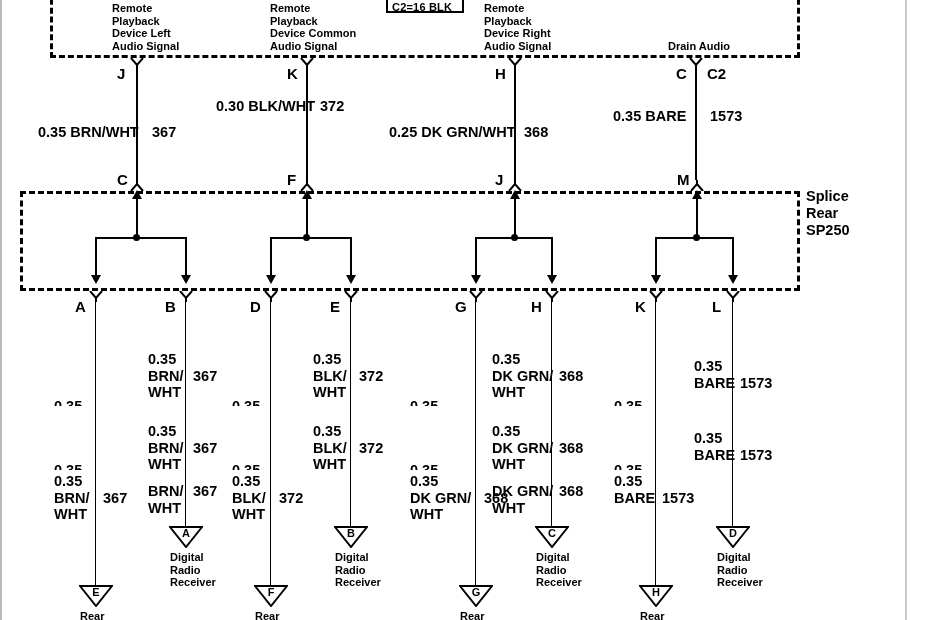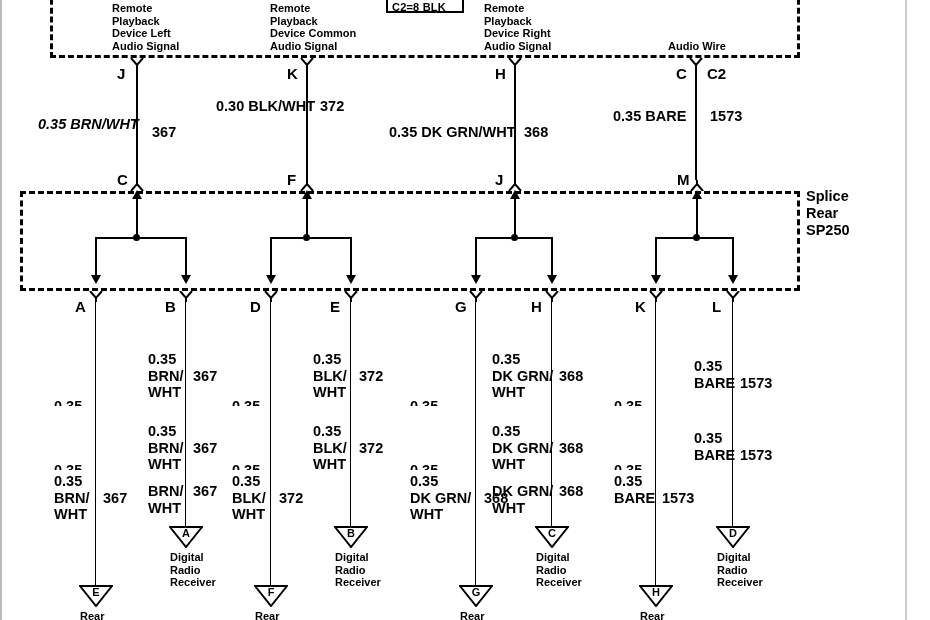--- a/index.html
+++ b/index.html
@@ -72,36 +72,36 @@
 
   <div class="edge-rule left"></div>
   <div class="edge-rule right"></div>
 
   <div class="dash-box dash-left" style="left:50px;  top:-10px; width:3px;  height:68px;"></div>
   <div class="dash-box dash-right" style="left:797px; top:-10px; width:3px;  height:68px;"></div>
   <div class="dash-box dash-bottom" style="left:50px;  top:-10px; width:750px;height:68px;"></div>
 
   <div class="id-box" style="left:386px; top:-14px; width:78px; height:27px;">
     <div>C1=24 GRN</div>
-    <div>C2=8 BLK</div>
+    <div>C2=16 BLK</div>
   </div>
 
   <div class="tlabel" style="left:112px; top:2px;">Remote
 Playback
 Device Left
 Audio Signal</div>
   <div class="tlabel" style="left:270px; top:2px;">Remote
 Playback
 Device Common
 Audio Signal</div>
   <div class="tlabel" style="left:484px; top:2px;">Remote
 Playback
 Device Right
 Audio Signal</div>
-  <div class="tlabel" style="left:668px; top:40px;">Audio Wire</div>
+  <div class="tlabel" style="left:668px; top:40px;">Drain Audio</div>
 
   <div class="term" style="left:130px; top:58px;">
     <svg width="14" height="11" viewBox="0 0 14 11">
         <path d="M1 0 L7 7 L13 0" stroke="#000" stroke-width="2" fill="none"></path>
         <path d="M7 6 L7 11" stroke="#000" stroke-width="2"></path>
       </svg>
   </div>
   <div class="pin" style="left:117px; top:66px;">J</div>
   <div class="wire" style="left:136px; top:68px; height:112px;"></div>
 
@@ -126,27 +126,27 @@
   <div class="term" style="left:689px; top:58px;">
     <svg width="14" height="11" viewBox="0 0 14 11">
         <path d="M1 0 L7 7 L13 0" stroke="#000" stroke-width="2" fill="none"></path>
         <path d="M7 6 L7 11" stroke="#000" stroke-width="2"></path>
       </svg>
   </div>
   <div class="pin" style="left:676px; top:66px;">C</div>
   <div class="pin" style="left:707px; top:66px;">C2</div>
   <div class="wire" style="left:695px; top:68px; height:112px;"></div>
 
-  <div class="wirelab" style="left:38px;  top:116px;font-style:italic;">0.35 BRN/WHT</div>
+  <div class="wirelab" style="left:38px;  top:124px;">0.35 BRN/WHT</div>
   <div class="wirenum" style="left:152px; top:124px;">367</div>
 
   <div class="wirelab" style="left:216px; top:98px;">0.30 BLK/WHT</div>
   <div class="wirenum" style="left:320px; top:98px;">372</div>
 
-  <div class="wirelab" style="left:389px; top:124px;">0.35 DK GRN/WHT</div>
+  <div class="wirelab" style="left:389px; top:124px;">0.25 DK GRN/WHT</div>
   <div class="wirenum" style="left:524px; top:124px;">368</div>
 
   <div class="wirelab" style="left:613px; top:108px;">0.35 BARE</div>
   <div class="wirenum" style="left:710px; top:108px;">1573</div>
 
   <div class="dash-box dash-top" style="left:20px; top:191px; width:780px; height:3px;"></div>
   <div class="dash-box dash-bottom" style="left:20px; top:191px; width:780px; height:100px;"></div>
   <div class="dash-box dash-left" style="left:20px; top:191px; width:3px;  height:100px;"></div>
   <div class="dash-box dash-right" style="left:797px;top:191px; width:3px;  height:100px;"></div>
 

